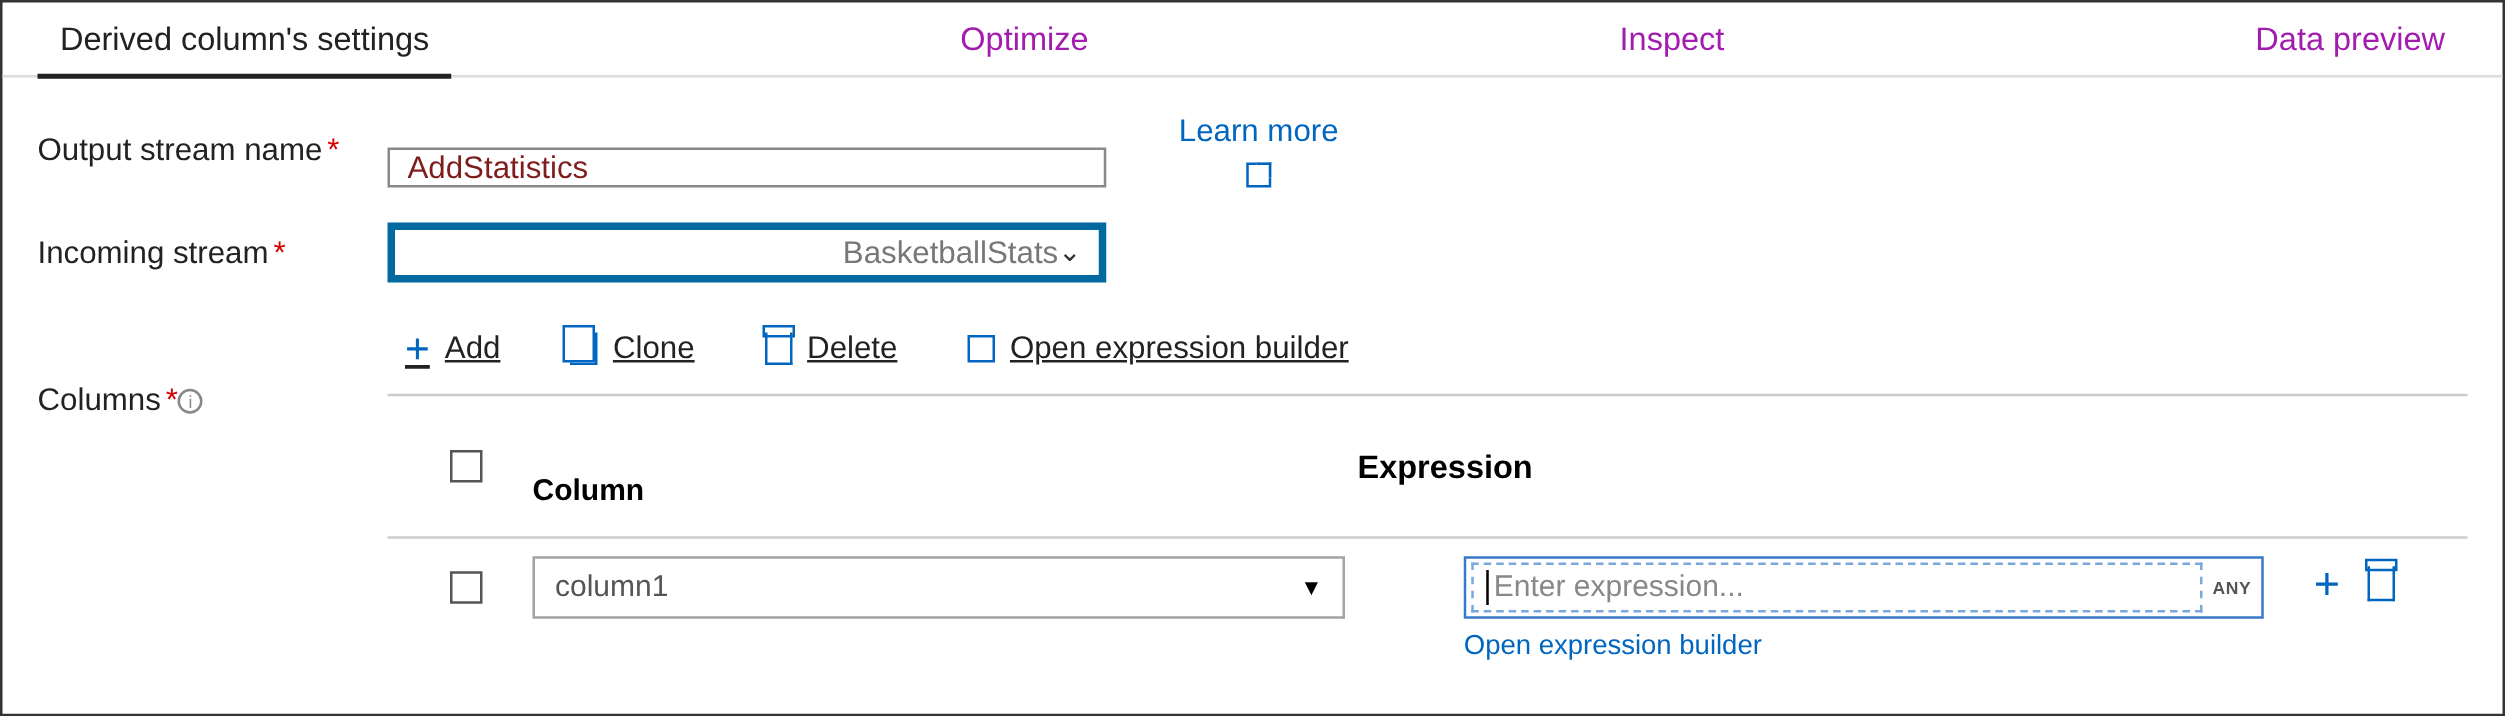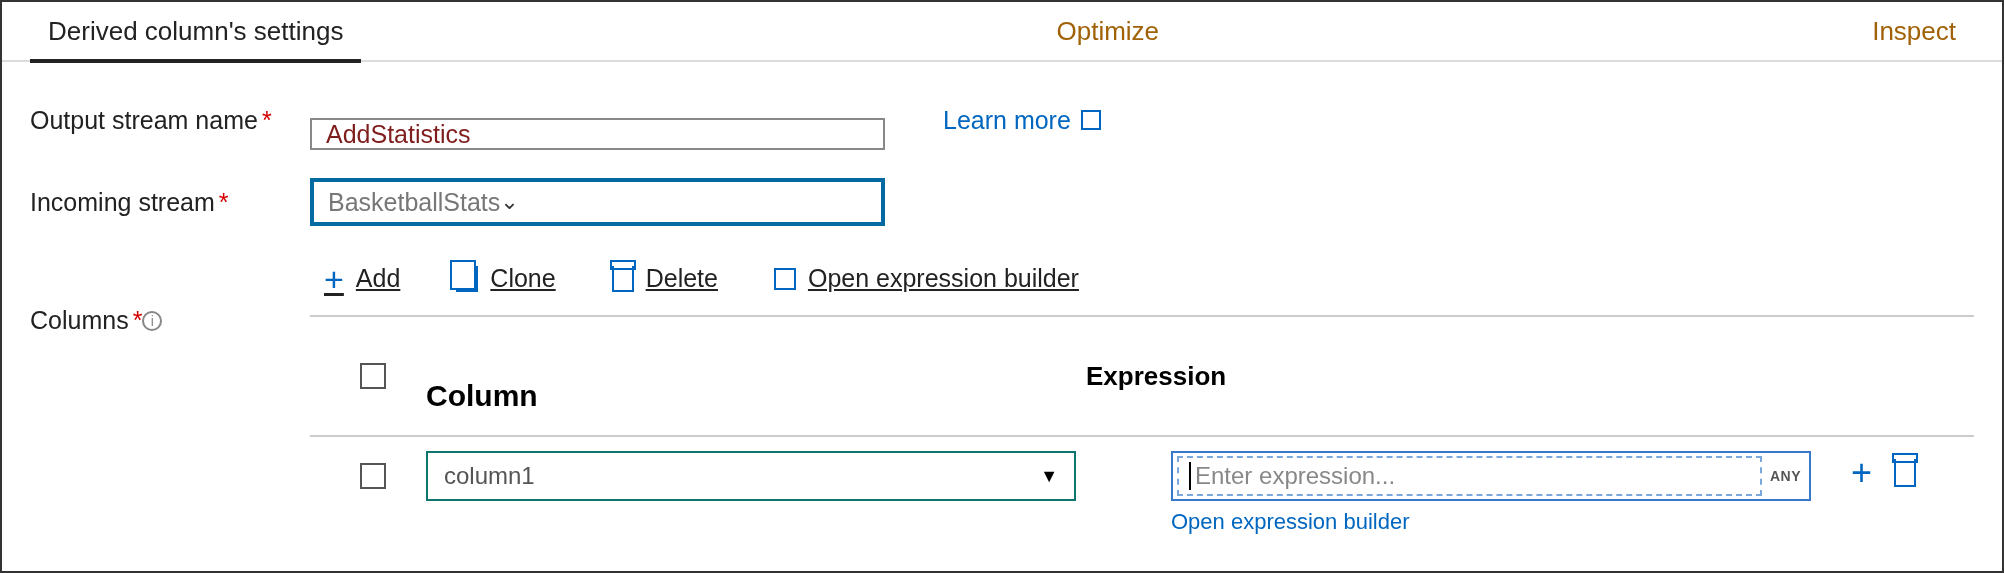--- a/index.html
+++ b/index.html
@@ -1,36 +1,36 @@
 <!DOCTYPE html>
 <html><head>
 <meta charset="utf-8">
 <style>
   * { box-sizing: border-box; margin: 0; padding: 0; font-family: "Segoe UI", Arial, sans-serif; }
   body { background: #fff; }
   .frame { width: 2004px; height: 573px; border: 2px solid #333; position: relative; background: #fff; }
   
   
   .tabs { display: flex; align-items: center; gap: 0; padding: 0 28px; height: 60px; border-bottom: 2px solid #dcdcdc; justify-content: space-between; }
-  .tab { font-size: 26px; color: #a16207; padding: 14px 18px; cursor: pointer; position: relative; }
+  .tab { font-size: 26px; color: #a21caf; padding: 14px 18px; cursor: pointer; position: relative; }
   .tab.active { color: #222; font-weight: 400; }
   .tab.active::after { content:""; position:absolute; left:0; right:0; bottom:-2px; height:4px; background:#222; }
   .tab + .tab { margin-left: 22px; }
 
   
   .body { padding: 28px 28px 0 28px; }
   .row { display: flex; align-items: center; margin-bottom: 28px; }
   .lbl { width: 280px; font-size: 25px; color: #222; }
   .req { color: #d40000; margin-left: 4px; }
 
   .textin { width: 575px; height: 32px; border: 2px solid #888; font-size: 25px; color: #7f1d1d; padding: 0 14px; margin-top: 28px; }
-  .selectbox { width: 575px; height: 48px; border: 4px solid #0369a1; font-size: 25px; color: #777; padding: 0 14px; display:flex; align-items:center; justify-content:flex-start; cursor:pointer;}
+  .selectbox { width: 575px; height: 48px; border: 6px solid #0369a1; font-size: 25px; color: #777; padding: 0 14px; display:flex; align-items:center; justify-content:flex-end; cursor:pointer;}
   .chev { font-size: 22px; color:#333; }
 
-  .learn { margin-left: 58px; color:#0066c0; font-size: 25px; display:flex; align-items:center; gap:10px; cursor:pointer;}
+  .learn { margin-left: 58px; color:#0066c0; font-size: 25px; display:flex; align-items:center; gap:10px; cursor:pointer;flex-direction:column;}
   .ext-icon { width:20px; height:20px; border:2px solid #0066c0; position:relative; }
   .ext-icon::after { content:""; position:absolute; top:-2px; right:-2px; width:10px; height:10px; border-top:2px solid #0066c0; border-right:2px solid #0066c0; background:#fff; }
   .toolbar { display:flex; align-items:center; gap:56px; padding: 10px 0 22px 14px; font-size: 25px; color:#222;text-decoration:underline; }
   .tbtn { display:flex; align-items:center; gap:12px; cursor:pointer; }
   .ticon { color:#0066c0; font-size:28px; display:inline-flex; }
   .plus-ic::before { content:"+"; font-size:34px; font-weight:300; color:#0066c0; line-height:20px; }
   .clone-ic { width:22px; height:26px; border:2px solid #0066c0; position:relative;}
   .clone-ic::after{content:"";position:absolute;top:-8px;left:-8px;width:22px;height:26px;border:2px solid #0066c0;background:#fff;}
   .trash-ic { width:22px; height:26px; border:2px solid #0066c0; border-top:none; position:relative;}
   .trash-ic::before{content:"";position:absolute;top:-6px;left:-4px;right:-4px;height:6px;border:2px solid #0066c0;}
@@ -39,26 +39,26 @@
 
   .divider { height:2px; background:#ccc; }
 
   
   .cols-label { display:flex; align-items:center; gap:0; font-size:25px; color:#222; }
   .info-ic { width:20px; height:20px; border:2px solid #888; border-radius:50%; display:flex; align-items:center; justify-content:center; font-size:14px; color:#888; }
 
   
   .thead { display:flex; align-items:center; padding: 22px 0 22px 50px; }
   .chk { width:26px; height:26px; border:2px solid #555; cursor:pointer; }
-  .th-col { font-weight:700; font-size:30px; margin-left: 40px; width: 660px; margin-top: 40px; }
+  .th-col { font-weight:700; font-size:24px; margin-left: 40px; width: 660px; margin-top: 40px; }
   .th-exp { font-weight:700; font-size:26px; }
 
   
   .trow { display:flex; align-items:flex-start; padding: 14px 0 0 50px; }
-  .colbox { margin-left:40px; width:650px; height:50px; border:2px solid #0f766e; display:flex; align-items:center; justify-content:space-between; padding:0 16px; font-size:24px; color:#555; cursor:pointer;}
+  .colbox { margin-left:40px; width:650px; height:50px; border:2px solid #a3a3a3; display:flex; align-items:center; justify-content:space-between; padding:0 16px; font-size:24px; color:#555; cursor:pointer;}
   .carety { color:#000; font-size:18px;}
   
   .expwrap { margin-left: 95px; display:flex; flex-direction:column; }
   .expbox { width:640px; height:50px; border:2px solid #3a78c8; display:flex; align-items:center; padding:0 2px 0 2px; }
   .expinner { flex:1; height:40px; border:2px dashed #7aa7de; margin:0 2px; display:flex; align-items:center; padding:0 10px; font-size:24px; color:#888; position:relative;}
   .cursor-bar { width:2px; height:28px; background:#000; margin-right:4px;}
   .anybadge { font-size:14px; font-weight:700; color:#555; padding:0 6px; letter-spacing:0.5px;}
   .explink { color:#0066c0; font-size:22px; margin-top:8px; cursor:pointer;}
 
   .rowactions { display:flex; align-items:center; gap:22px; margin-left:40px; margin-top:8px;}
@@ -68,20 +68,21 @@
 </style>
 </head>
 <body>
 
 <div class="frame">
 
   <div class="tabs">
     <div class="tab active">Derived column's settings</div>
     <div class="tab">Optimize</div>
     <div class="tab">Inspect</div>
+    <div class="tab">Data preview</div>
   </div>
 
   <div class="body">
 
     <div class="row">
       <div class="lbl">
         <span>Output stream name</span><span class="req">*</span>
       </div>
       <input class="textin" value="AddStatistics" style="">
       <div class="learn">

